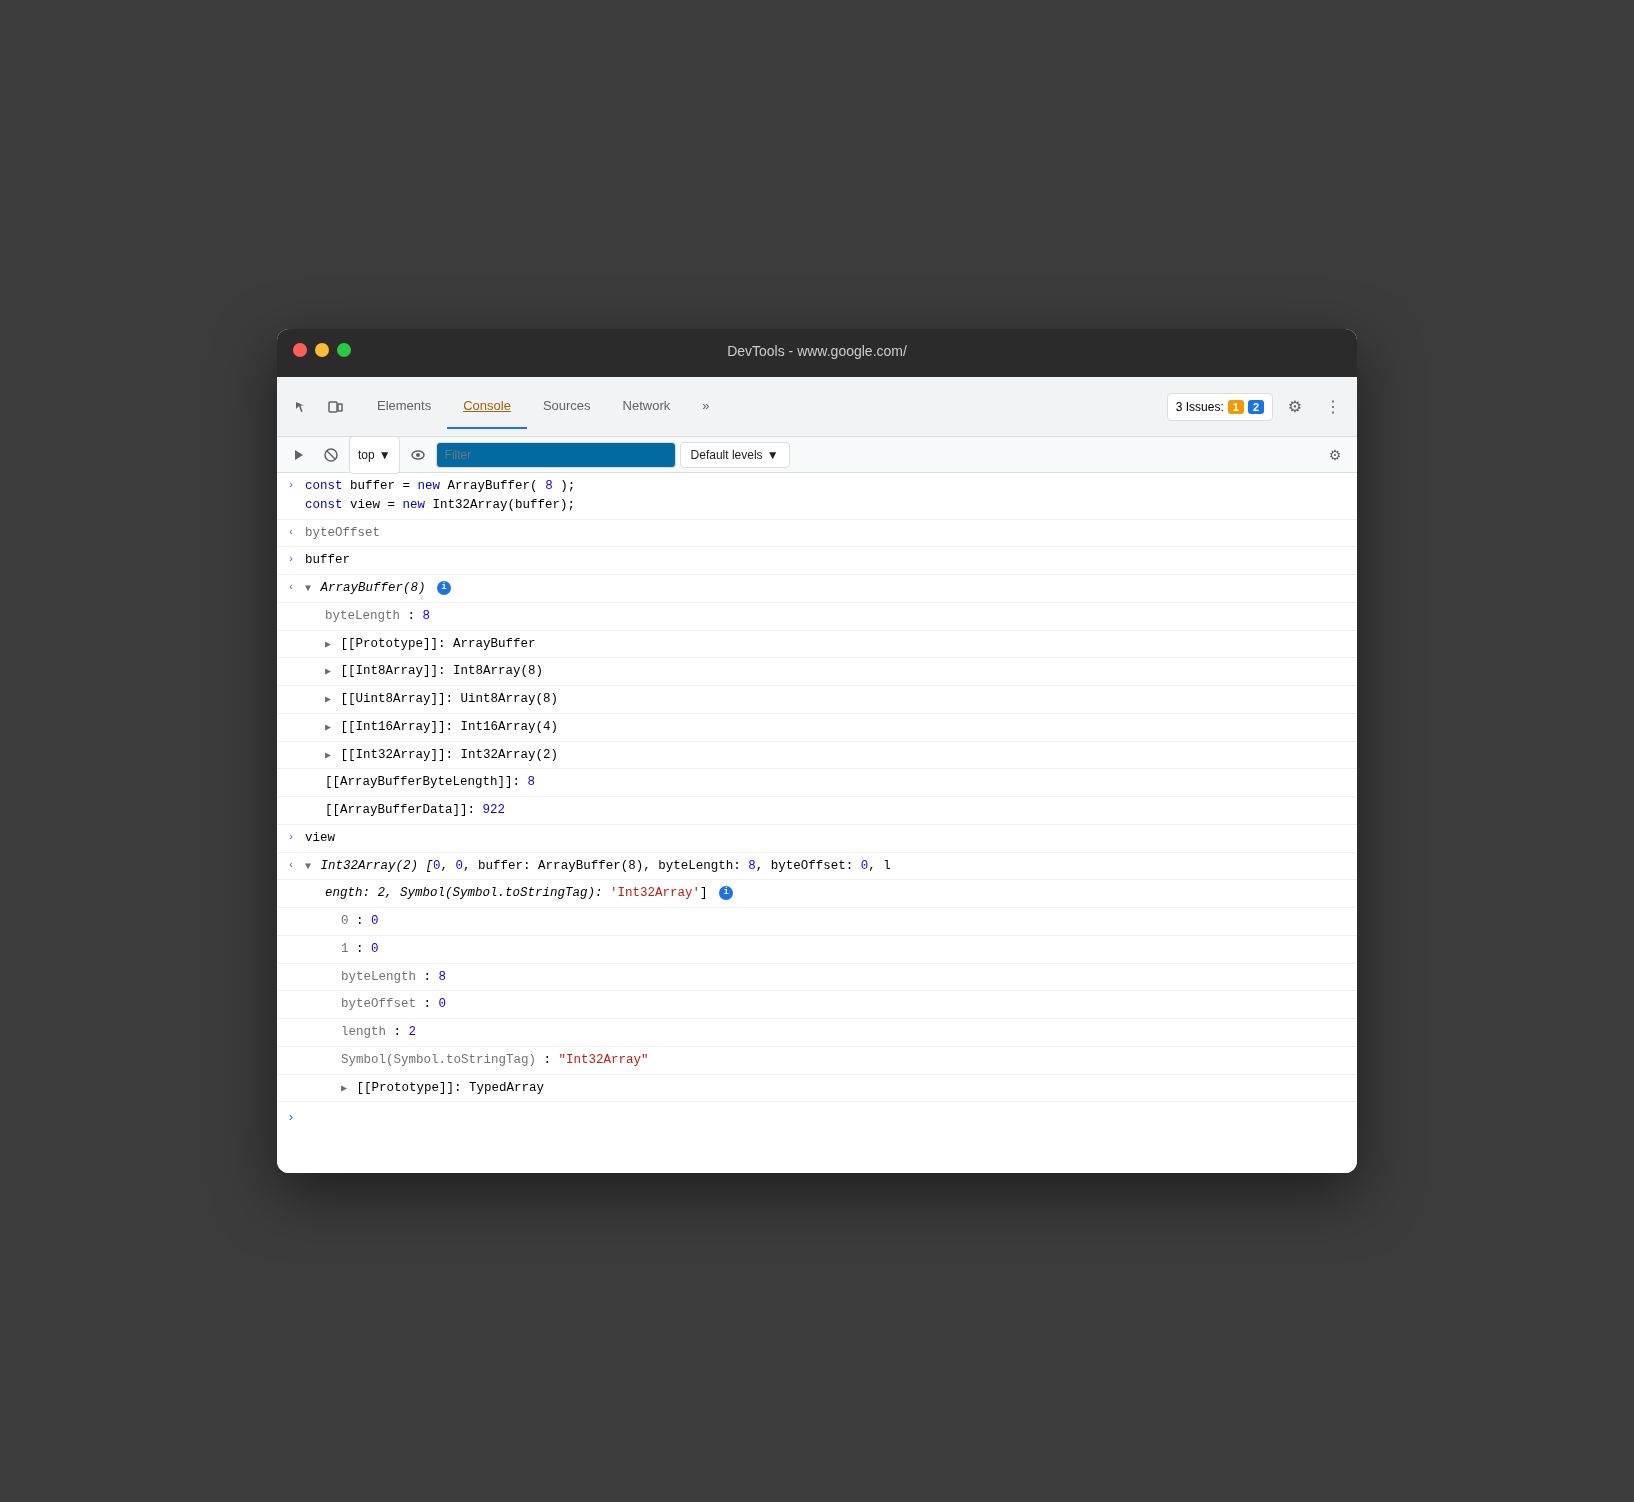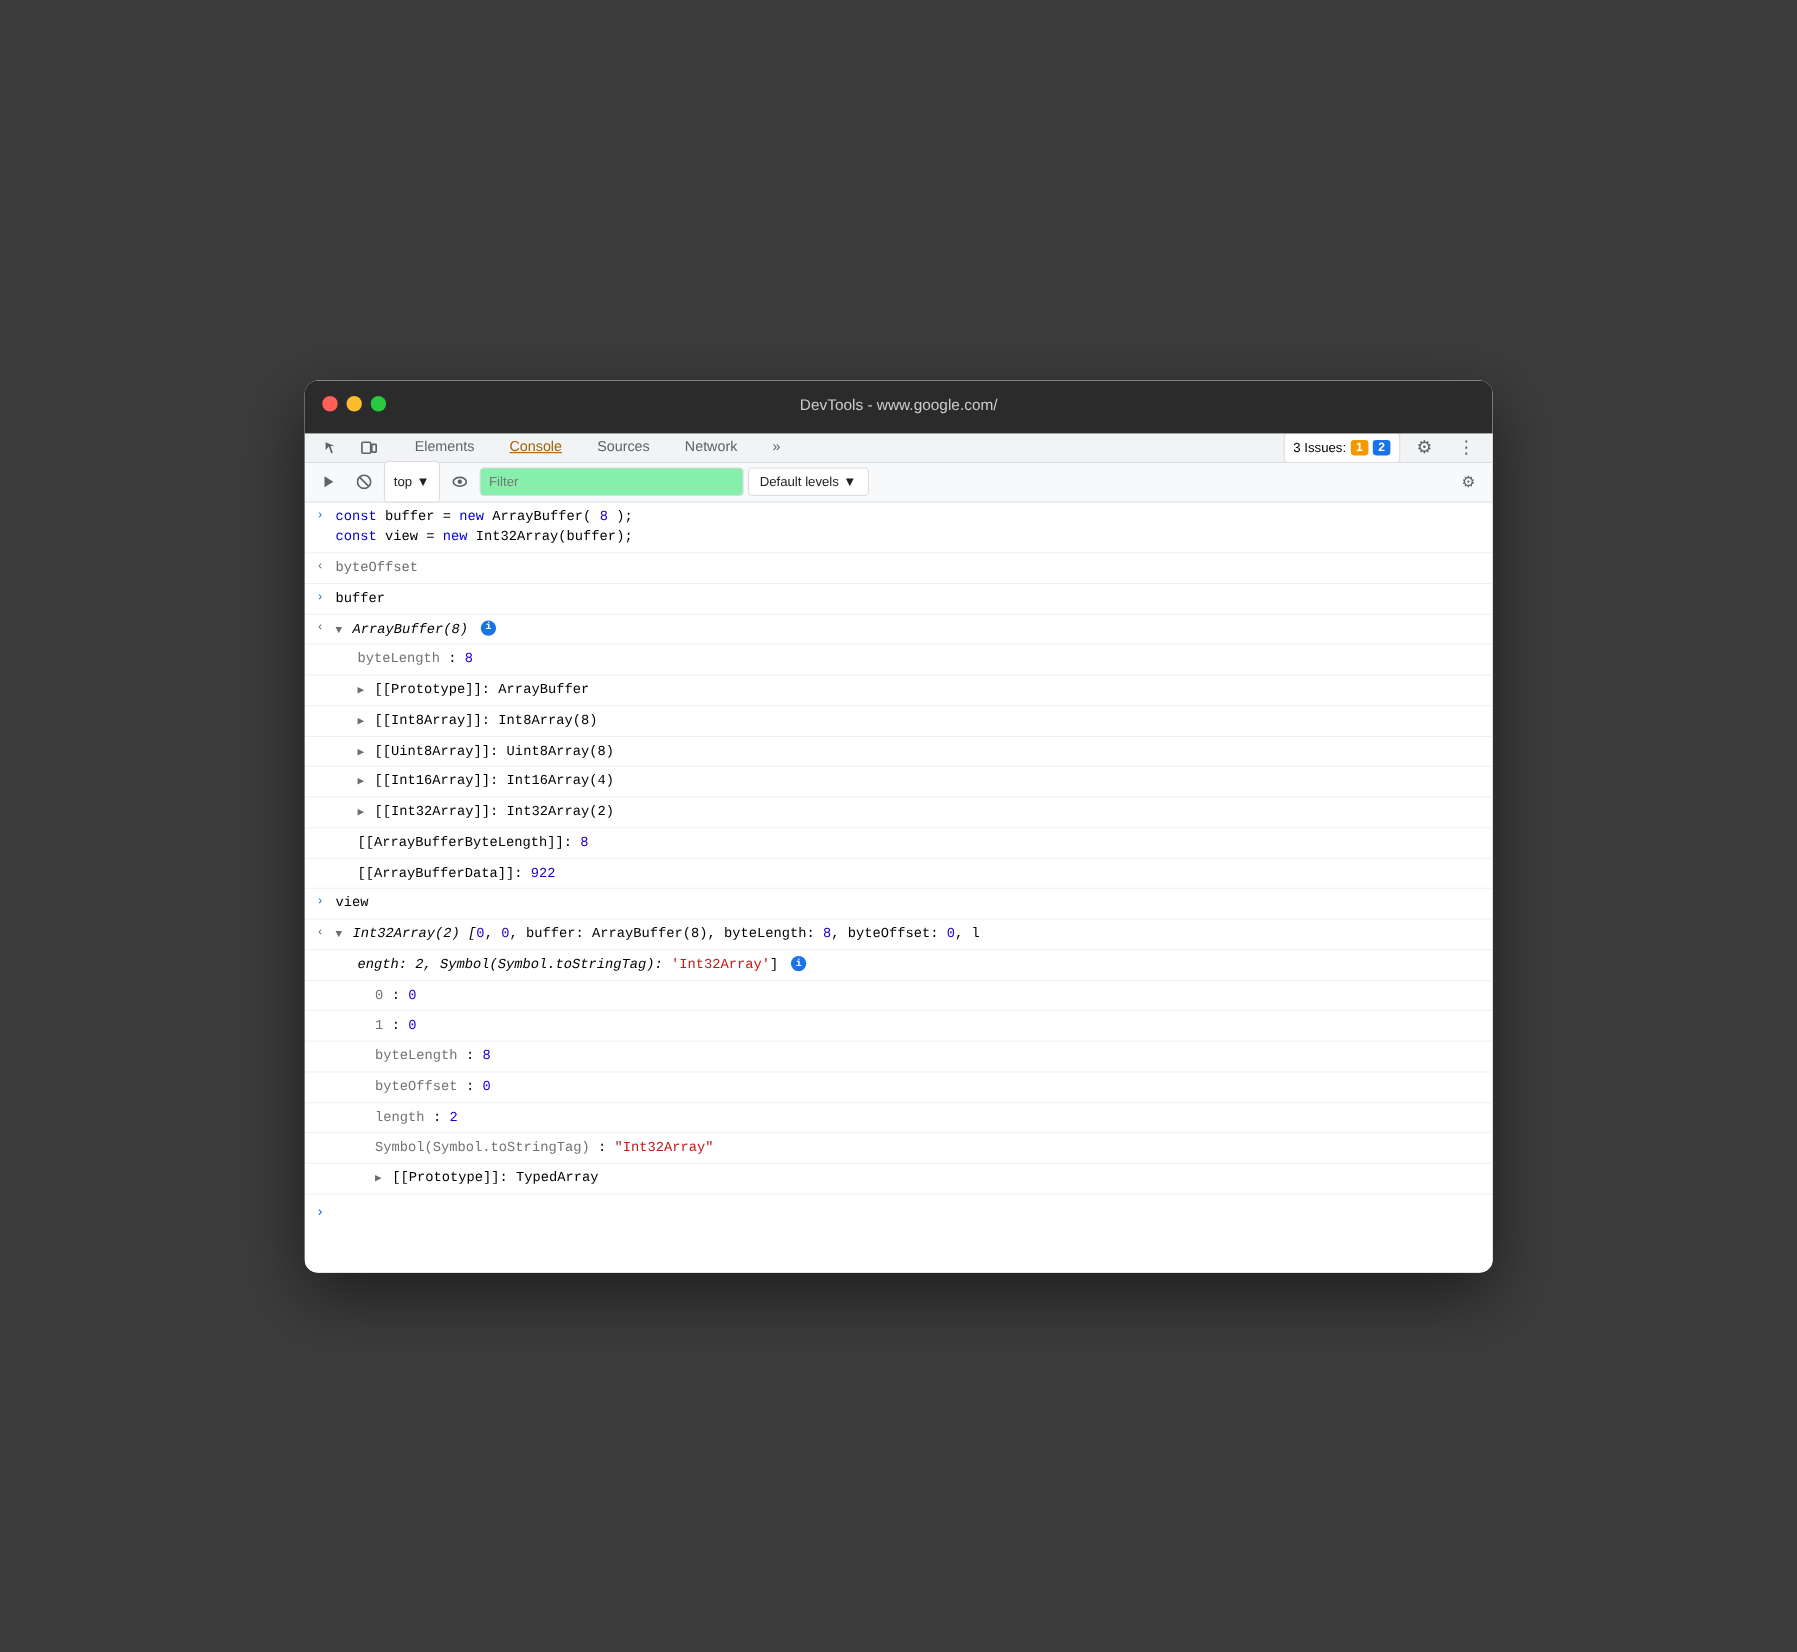--- a/index.html
+++ b/index.html
@@ -46,21 +46,21 @@
       color: #cccccc;
       font-size: 14px;
       font-weight: 500;
     }
     .toolbar {
       background: #f1f3f4;
       border-bottom: 1px solid #dadce0;
       display: flex;
       align-items: center;
       padding: 0 8px;
-      height: 27px;
+      height: 60px;
       gap: 2px;
     }
     .toolbar-icon-btn {
       width: 32px;
       height: 32px;
       border: none;
       background: transparent;
       border-radius: 4px;
       cursor: pointer;
       display: flex;
@@ -163,21 +163,21 @@
     }
     .filter-input {
       flex: 1;
       max-width: 240px;
       height: 26px;
       border: 1px solid #dadce0;
       border-radius: 4px;
       padding: 0 8px;
       font-size: 12px;
       outline: none;
-      background: #86efac;
+      background: #0369a1;
     }
     .levels-selector {
       display: flex;
       align-items: center;
       gap: 4px;
       background: white;
       border: 1px solid #dadce0;
       border-radius: 4px;
       padding: 2px 10px;
       font-size: 12px;

